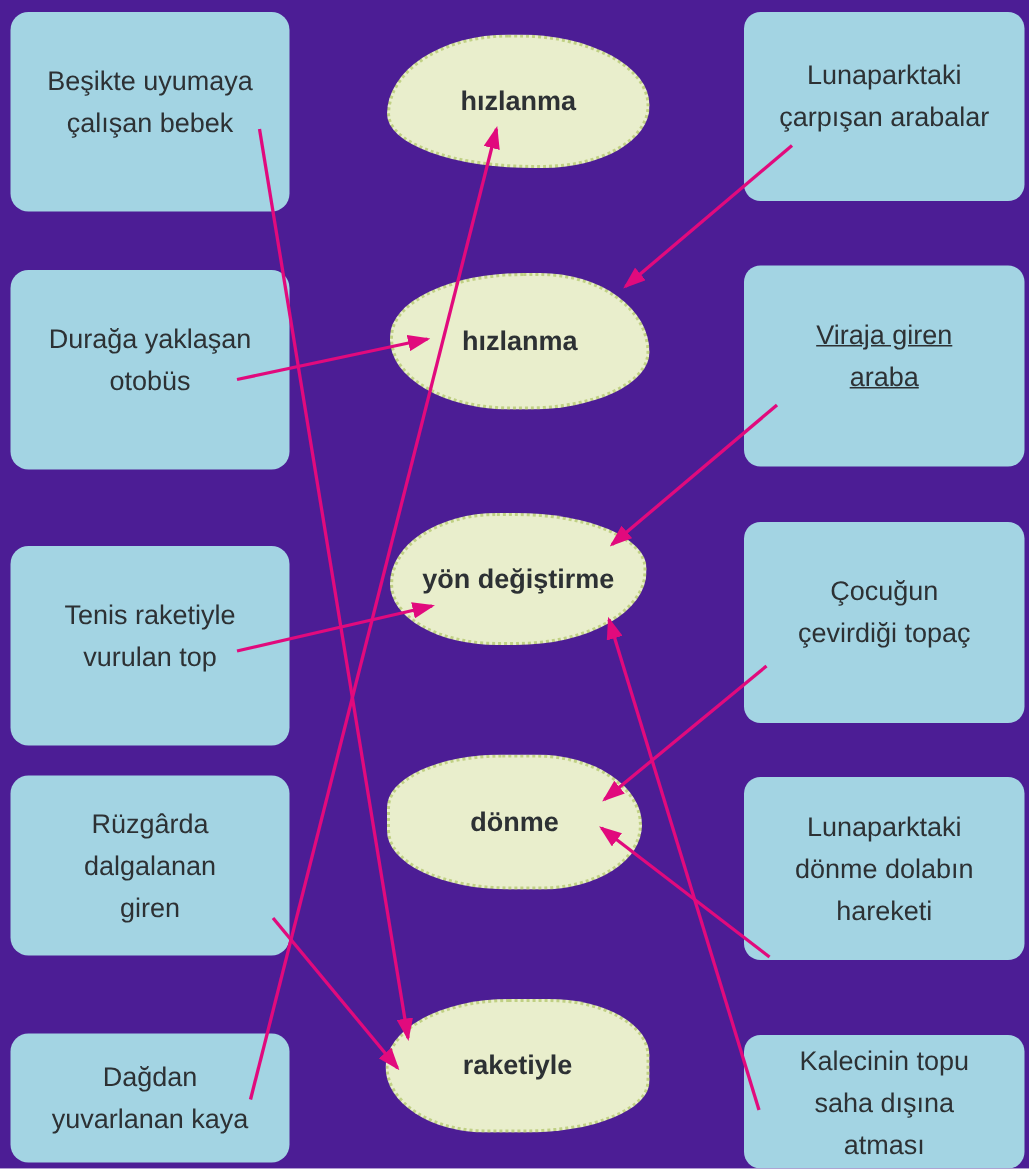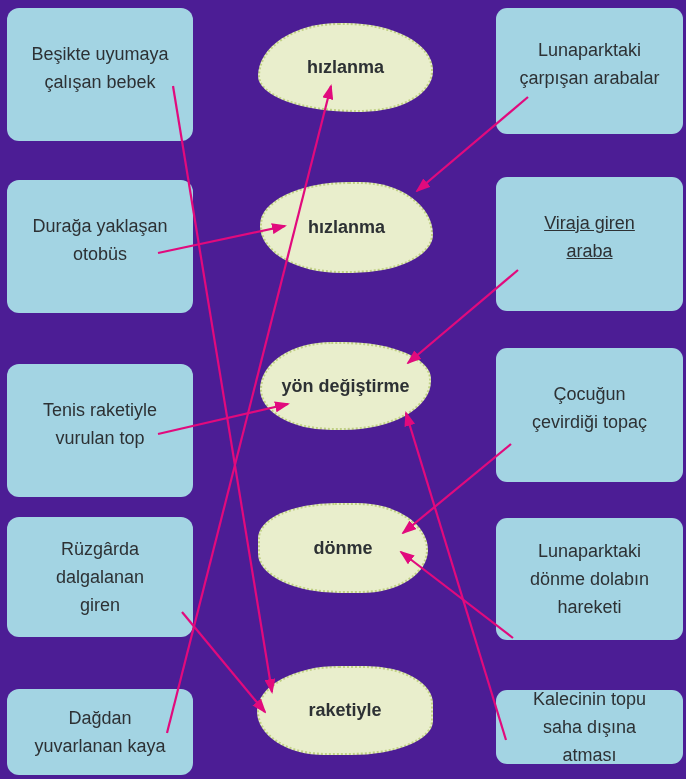--- a/index.html
+++ b/index.html
@@ -43,21 +43,21 @@
   .right-col { left: 496px; width: 187px; border-radius: 11px; }
   #lb1 { top: 8px;   height: 119px; }
   #lb2 { top: 180px; height: 119px; }
   #lb3 { top: 348px; height: 119px; margin-top: 16px; }
   #lb4 { top: 517px; height: 120px; }
   #lb5 { top: 689px; height: 86px; }
   #rb1 { top: 8px;   height: 112px; }
   #rb2 { top: 177px; height: 120px; text-decoration: underline; }
   #rb3 { top: 348px; height: 120px; }
   #rb4 { top: 518px; height: 122px; }
-  #rb5 { top: 690px; height: 74px; }
+  #rb5 { top: 690px; height: 89px; }
   .blob {
     position: absolute;
     background: #e9eecc;
     border: 2px dotted #c0d084;
     display: flex;
     align-items: center;
     justify-content: center;
     text-align: center;
     color: #2d3134;
     font-size: 18px;

